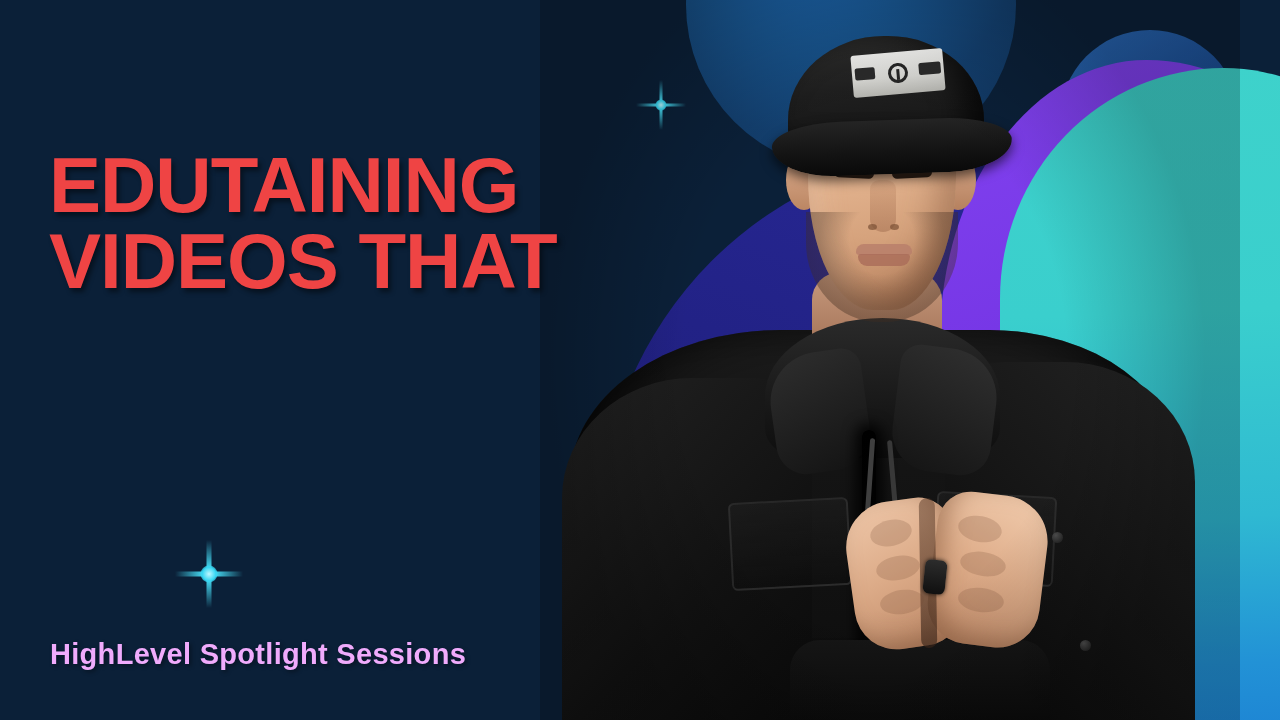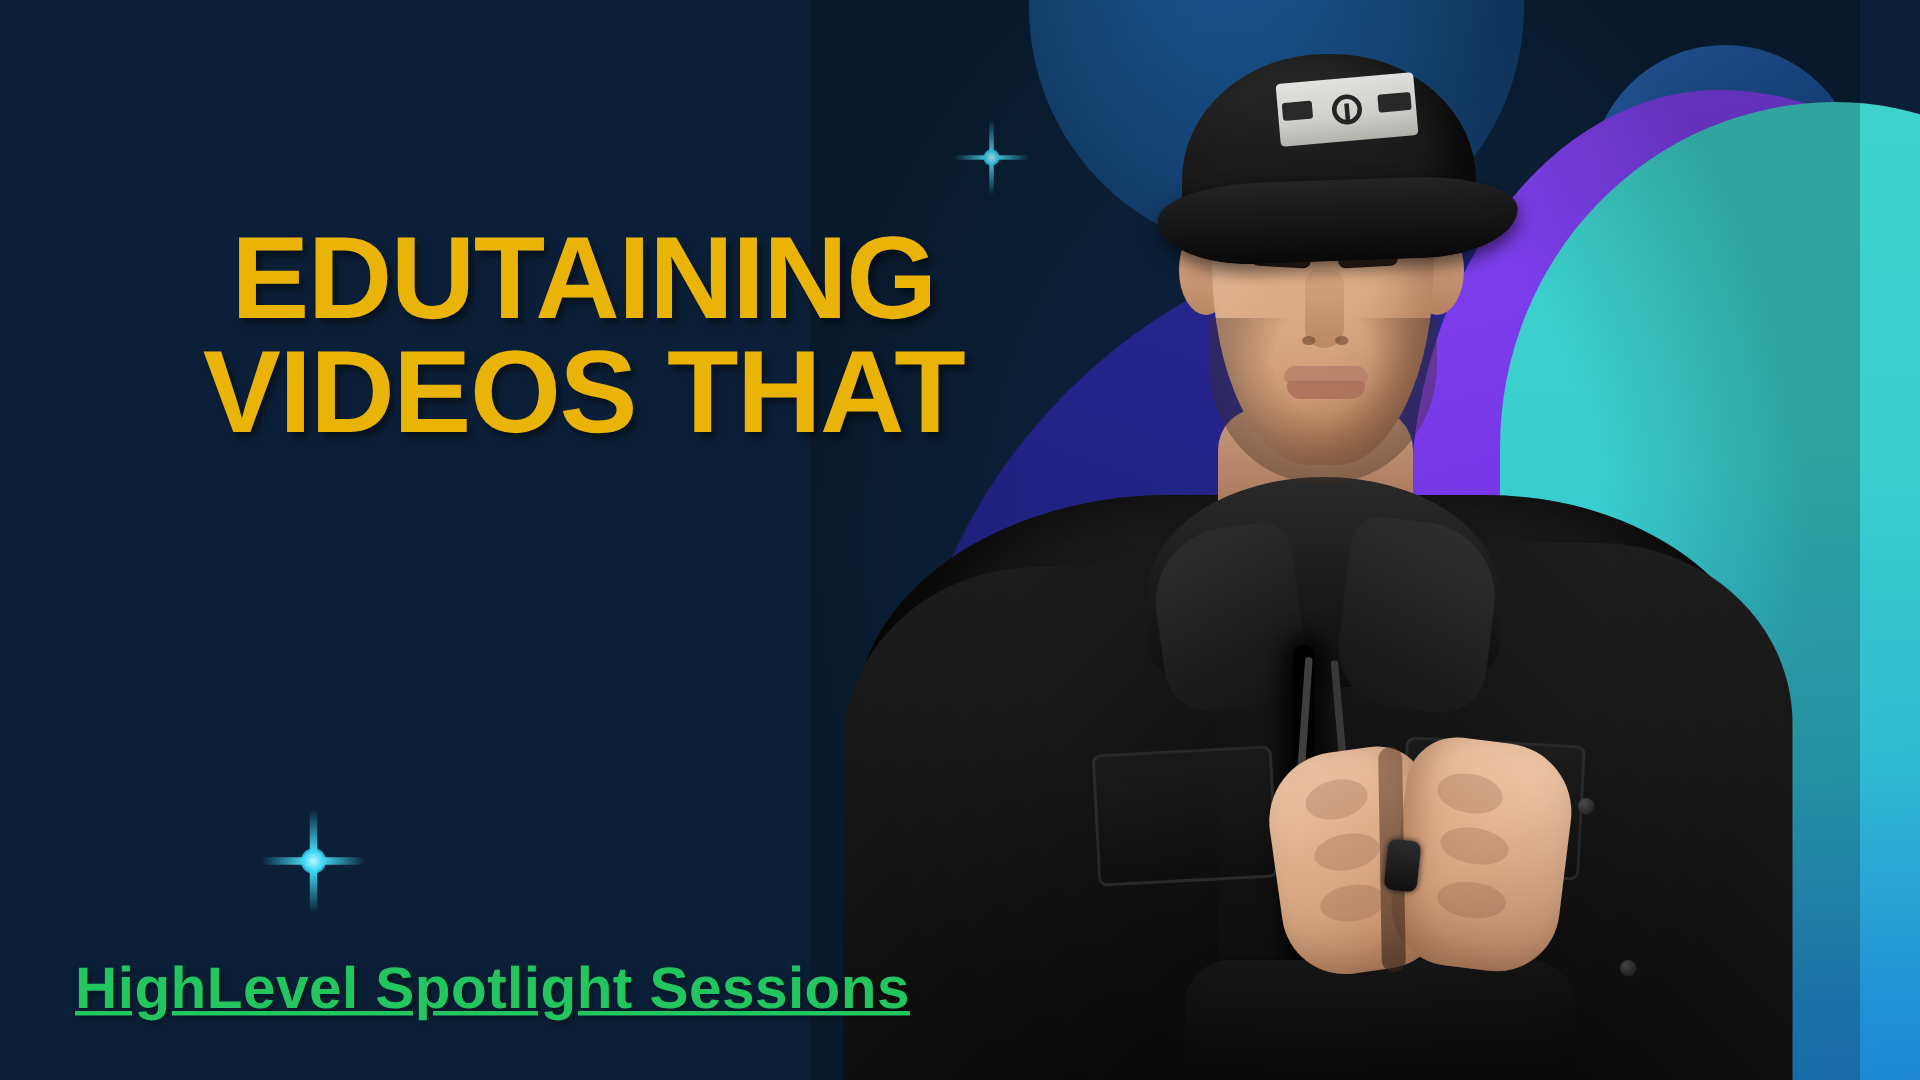--- a/index.html
+++ b/index.html
@@ -285,36 +285,34 @@
 
   
   #headline {
     position:absolute;
     left:49px; top:148px;
     width:680px;
     font-size:78px;
     font-weight:700;
     line-height:0.97;
     letter-spacing:-1px;
-    color:#eab308;
+    color:#ef4444;
     text-shadow:3px 4px 5px rgba(0,0,0,.45);
     text-transform:uppercase;
-    text-align:center;
   }
   #headline .line { display:block; white-space:nowrap; }
 
   #subtitle {
     position:absolute;
     left:50px; top:638px;
-    font-size:39px;
+    font-size:29px;
     font-weight:700;
     letter-spacing:0.3px;
-    color:#22c55e;
+    color:#f0abfc;
     text-shadow:2px 2px 4px rgba(0,0,0,.4);
-    text-decoration:underline;
   }
 </style>
 </head>
 <body>
 
 <div id="stage">
 
   <div class="bg-layer circle-blue-large"></div>
   <div class="bg-layer circle-blue-small"></div>
   <div class="bg-layer blob-indigo"></div>

